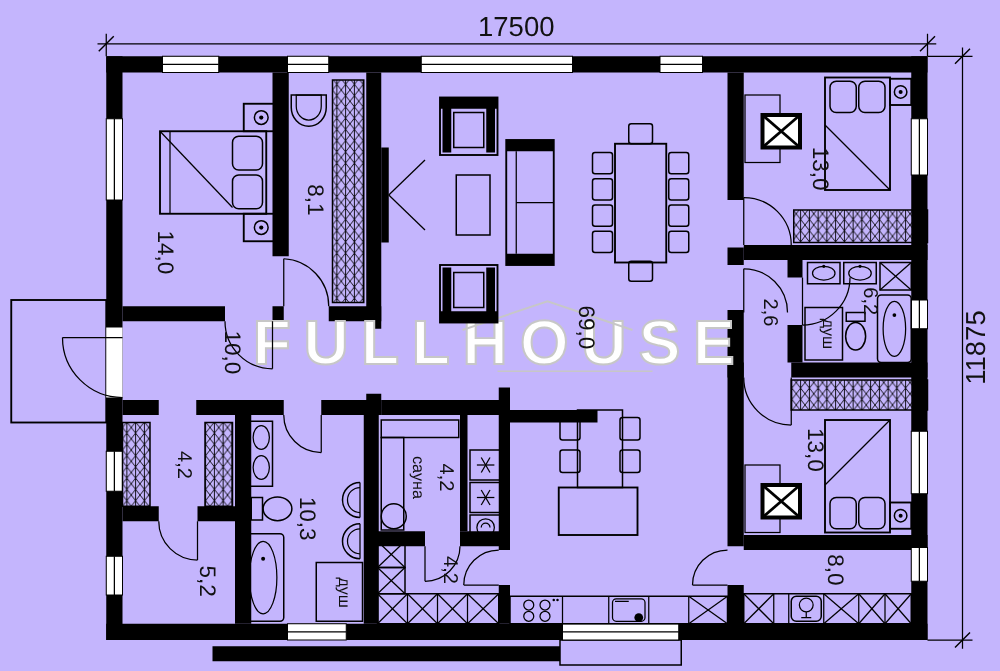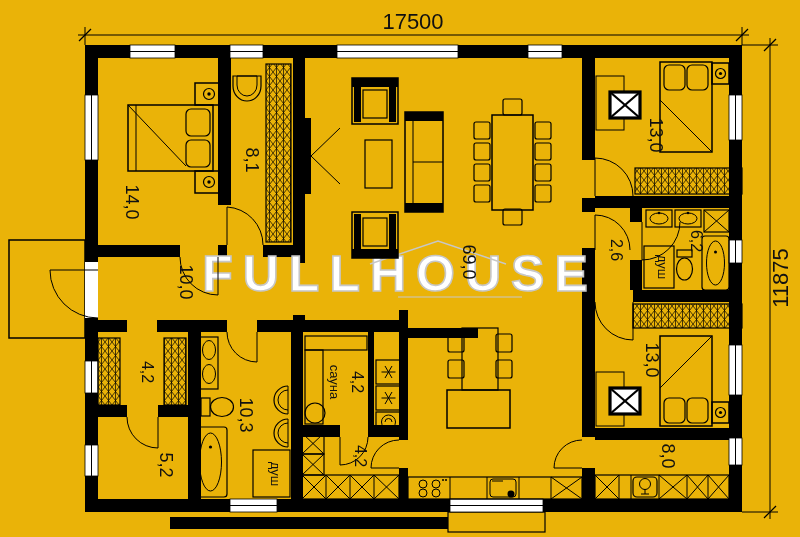--- a/index.html
+++ b/index.html
@@ -1,16 +1,16 @@
 <!DOCTYPE html>
 <html><head>
 <meta charset="utf-8">
 <style>
   html,body{margin:0;padding:0;background:#ffffff;}
-  .page{width:800px;height:537px;position:relative;background:#eab308;overflow:hidden;
+  .page{width:800px;height:537px;position:relative;background:#c4b5fd;overflow:hidden;
         font-family:"Liberation Sans",sans-serif;}
   svg{display:block;}
   text{font-family:"Liberation Sans",sans-serif;fill:#111;}
   .dim-text{font-size:22px;}
   .room-area{font-size:18px;}
   .room-area-sm{font-size:16px;}
   .cyr{font-size:13px;}
   .wm{font-size:50px;font-weight:bold;letter-spacing:10px;fill:#ffffff;stroke:#c7c7c7;stroke-width:1.6;}
   .thin{stroke:#000;fill:none;stroke-width:1.2;}
   .thin15{stroke:#000;fill:none;stroke-width:1.5;}

